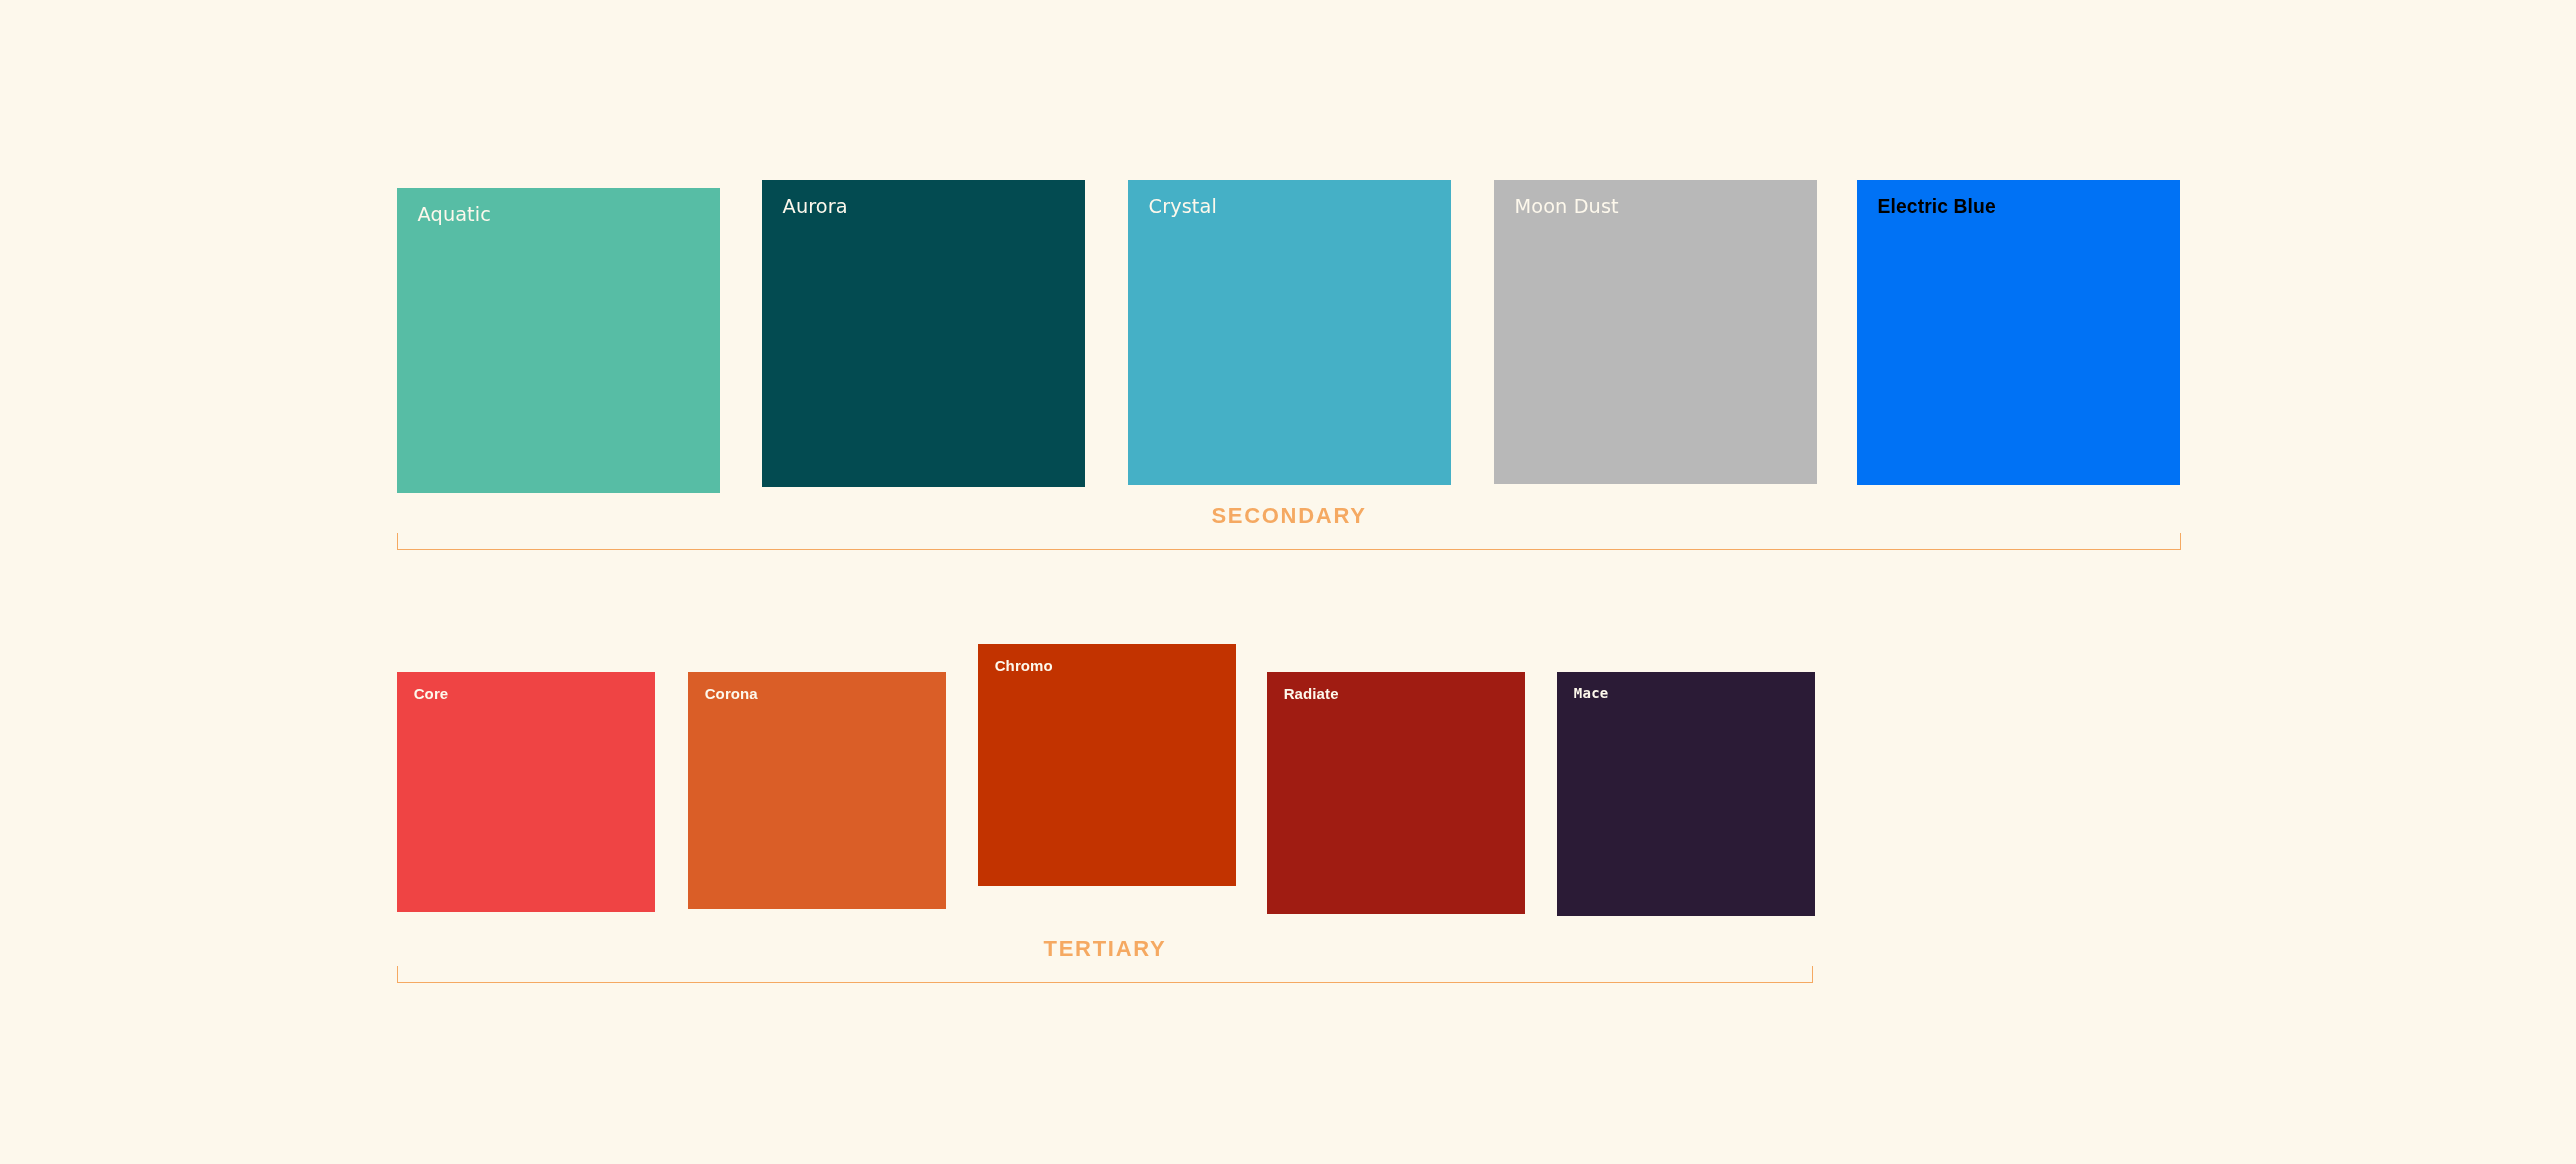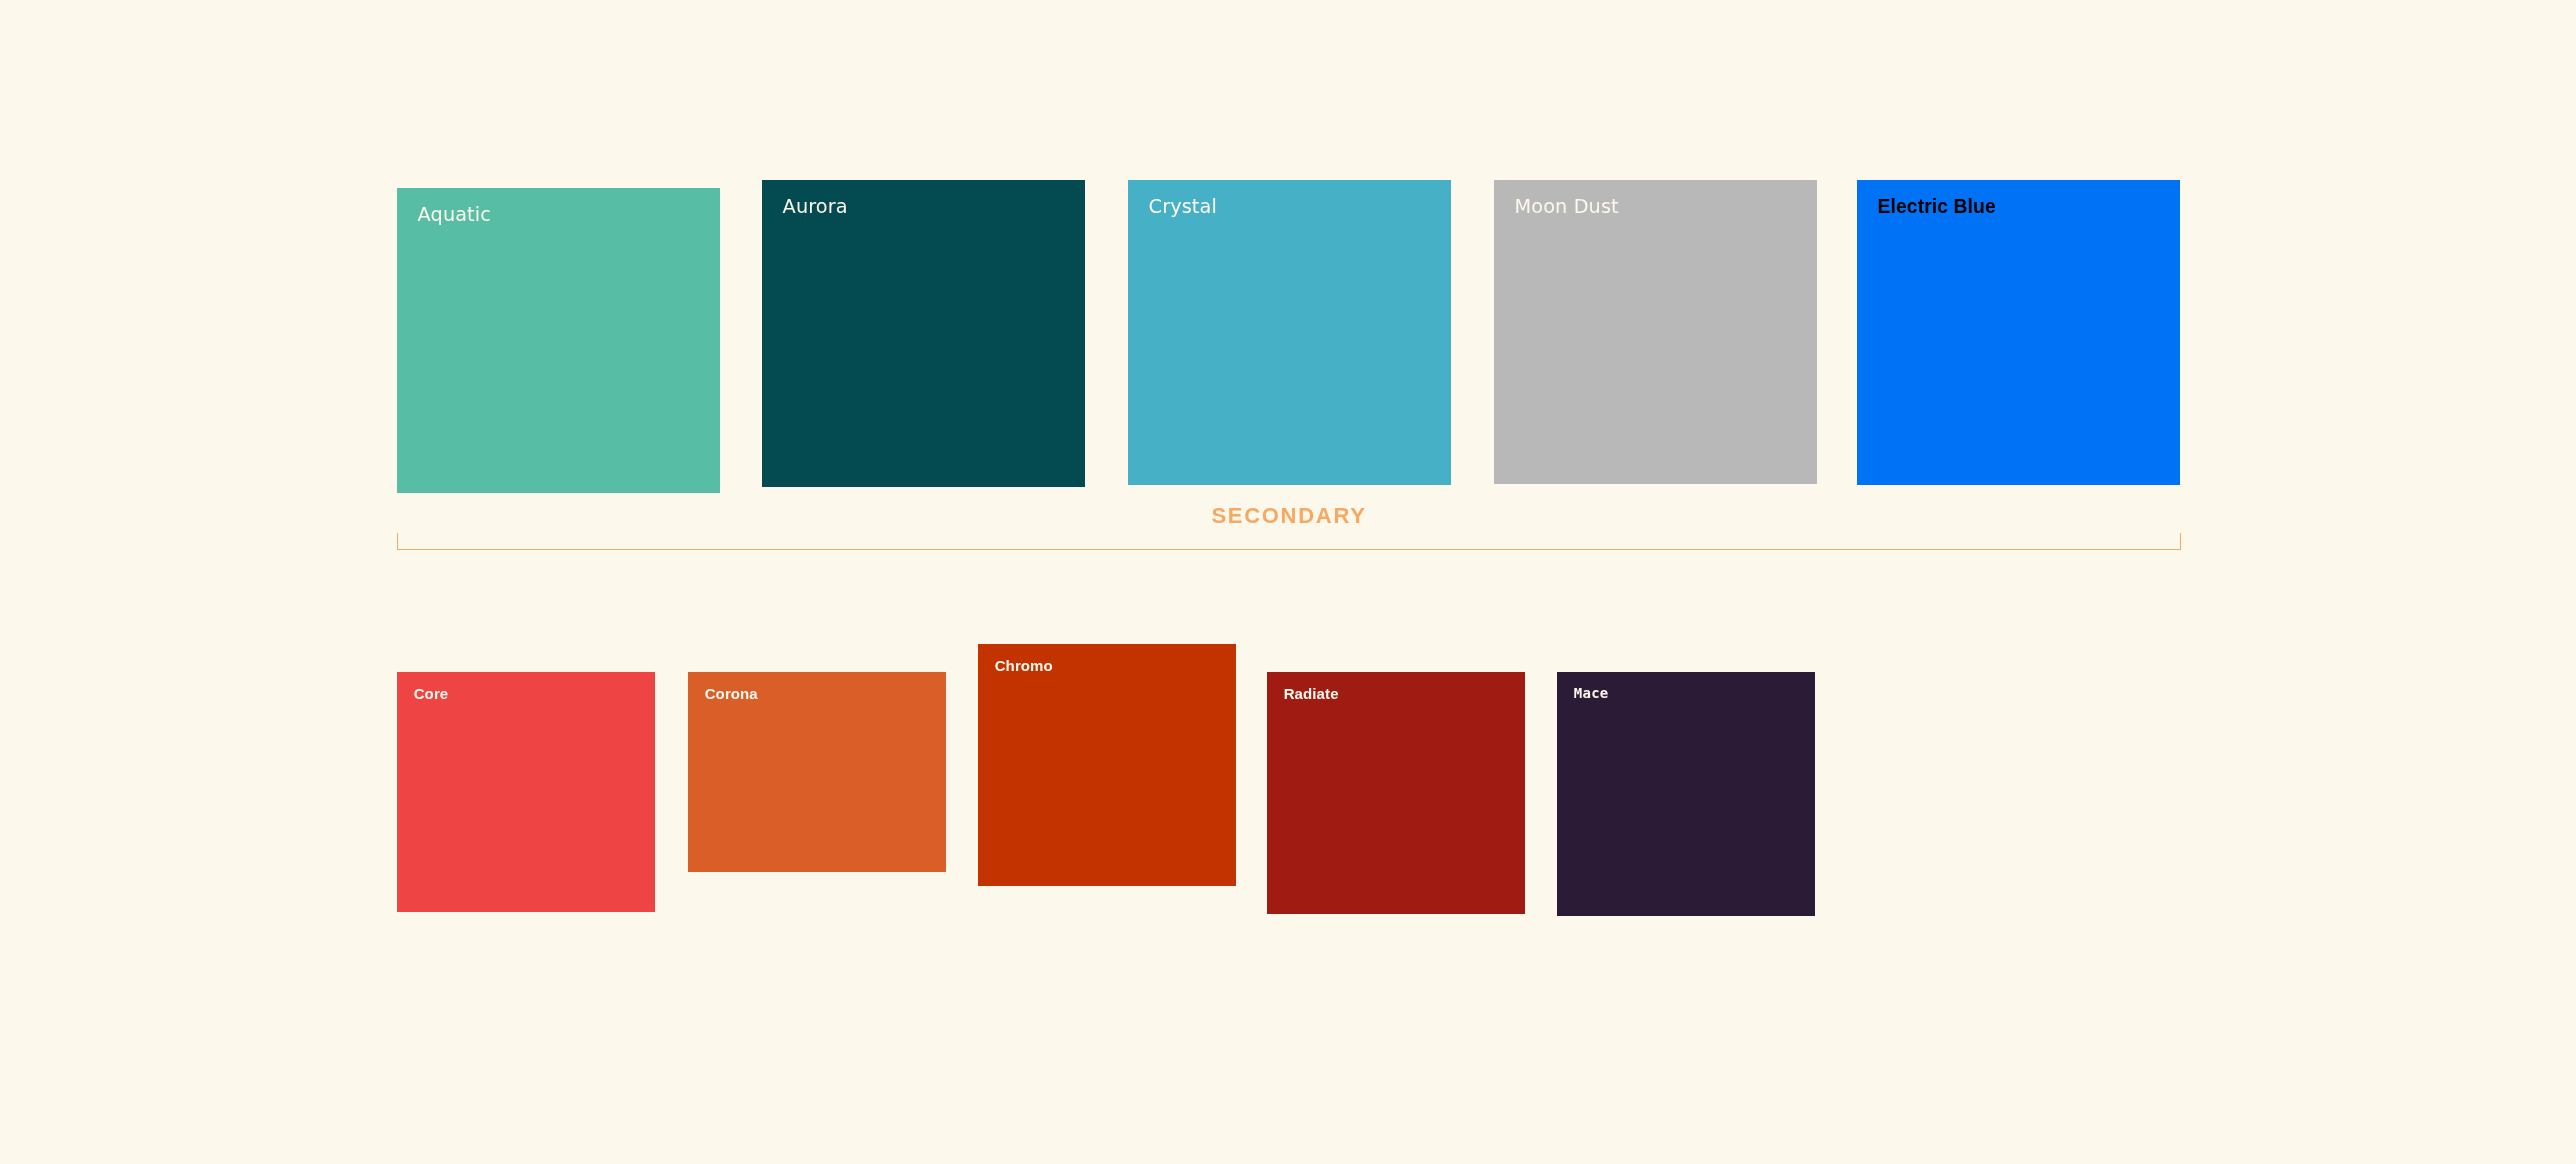--- a/index.html
+++ b/index.html
@@ -117,28 +117,32 @@
 
   <div class="bracket-group" style="left: 397px; top: 515px; width: 1784px; height: 35px;">
     <div class="bracket-caption" style="color: rgb(245, 169, 98);">SECONDARY</div>
     <div class="bracket" style="border-bottom-color: rgb(245, 169, 98); border-left-color: rgb(245, 169, 98); border-right-color: rgb(245, 169, 98);"></div>
   </div>
 
   <div class="swatch-row row-tertiary">
     <div class="swatch" style="left: 397px; top: 672px; width: 258px; height: 240px; background: #ef4444;">
       <span class="swatch-label" style="color: rgb(253, 248, 236);">Core</span>
     </div>
-    <div class="swatch" style="left: 688px; top: 672px; width: 258px; height: 200px; background: rgb(218, 94, 39);">
+    <div class="swatch" style="left: 688px; top: 672px; width: 258px; height: 237px; background: rgb(218, 94, 39);">
       <span class="swatch-label" style="color: rgb(253, 248, 236);">Corona</span>
     </div>
     <div class="swatch" style="left: 978px; top: 644px; width: 258px; height: 242px; background: rgb(194, 51, 0);">
       <span class="swatch-label" style="color: rgb(253, 248, 236);">Chromo</span>
     </div>
     <div class="swatch" style="left: 1267px; top: 672px; width: 258px; height: 242px; background: rgb(160, 28, 18);">
       <span class="swatch-label" style="color: rgb(253, 248, 236);">Radiate</span>
     </div>
     <div class="swatch" style="left: 1557px; top: 672px; width: 258px; height: 244px; background: rgb(43, 27, 54);">
       <span class="swatch-label mono" style="color: rgb(253, 248, 236);">Mace</span>
     </div>
   </div>
 
+  <div class="bracket-group" style="left: 397px; top: 948px; width: 1416px; height: 35px;">
+    <div class="bracket-caption" style="color: rgb(245, 169, 98);">TERTIARY</div>
+    <div class="bracket" style="border-bottom-color: rgb(245, 169, 98); border-left-color: rgb(245, 169, 98); border-right-color: rgb(245, 169, 98);"></div>
+  </div>
 </div>
 
 
 </body></html>

